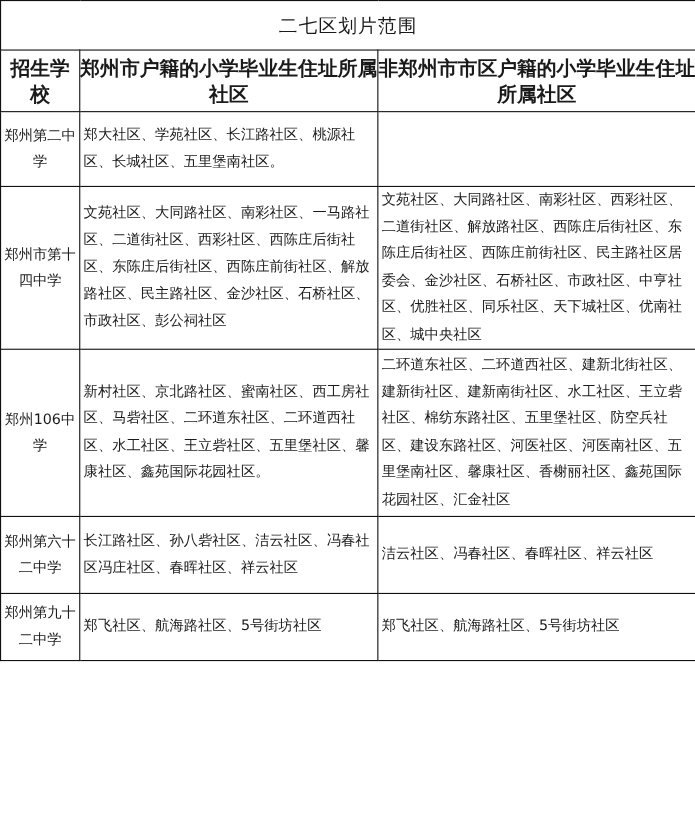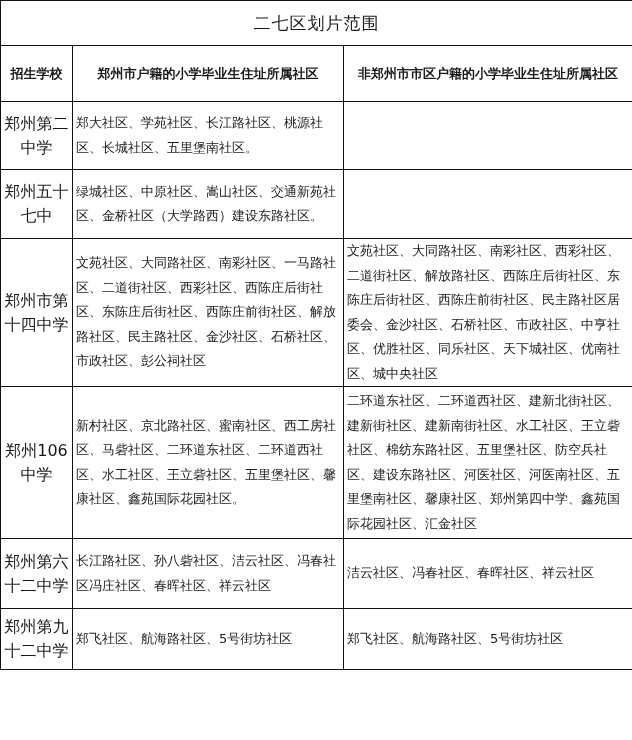--- a/index.html
+++ b/index.html
@@ -22,26 +22,26 @@
     .title-cell {
       height: 44px;
       text-align: center;
       font-size: 17px;
       font-weight: normal;
       letter-spacing: 1px;
     }
     .head-cell {
       height: 55px;
       text-align: center;
-      font-size: 13px;
+      font-size: 18px;
       font-weight: bold;
     }
     .school-cell {
       text-align: center;
-      font-size: 16px;
+      font-size: 13px;
       line-height: 24px;
       padding: 0 1px;
     }
     .body-cell {
       font-size: 13px;
       line-height: 24.5px;
       padding: 0 2px 0 3px;
       text-align: left;
       word-break: break-all;
     }
@@ -66,36 +66,31 @@
       <th class="head-cell">非郑州市市区户籍的小学毕业生住址所属社区</th>
     </tr>
 
     <tr style="height:68px">
       <td class="school-cell">郑州第二中学</td>
       <td class="body-cell">郑大社区、学苑社区、长江路社区、桃源社区、长城社区、五里堡南社区。</td>
       <td class="body-cell"></td>
     </tr>
 
 
-    <tr style="height:69px">
-      <td class="school-cell">郑州五十七中</td>
-      <td class="body-cell">绿城社区、中原社区、嵩山社区、交通新苑社区、金桥社区（大学路西）建设东路社区。</td>
-      <td class="body-cell"></td>
-    </tr>
 
     <tr style="height:144px">
       <td class="school-cell">郑州市第十四中学</td>
       <td class="body-cell">文苑社区、大同路社区、南彩社区、一马路社区、二道街社区、西彩社区、西陈庄后街社区、东陈庄后街社区、西陈庄前街社区、解放路社区、民主路社区、金沙社区、石桥社区、市政社区、彭公祠社区</td>
       <td class="body-cell">文苑社区、大同路社区、南彩社区、西彩社区、二道街社区、解放路社区、西陈庄后街社区、东陈庄后街社区、西陈庄前街社区、民主路社区居委会、金沙社区、石桥社区、市政社区、中亨社区、优胜社区、同乐社区、天下城社区、优南社区、城中央社区</td>
     </tr>
 
     <tr style="height:152px">
       <td class="school-cell">郑州106中学</td>
       <td class="body-cell">新村社区、京北路社区、蜜南社区、西工房社区、马砦社区、二环道东社区、二环道西社区、水工社区、王立砦社区、五里堡社区、馨康社区、鑫苑国际花园社区。</td>
-      <td class="body-cell">二环道东社区、二环道西社区、建新北街社区、建新街社区、建新南街社区、水工社区、王立砦社区、棉纺东路社区、五里堡社区、防空兵社区、建设东路社区、河医社区、河医南社区、五里堡南社区、馨康社区、郑州第四中学、鑫苑国际花园社区、汇金社区</td>
+      <td class="body-cell">二环道东社区、二环道西社区、建新北街社区、建新街社区、建新南街社区、水工社区、王立砦社区、棉纺东路社区、五里堡社区、防空兵社区、建设东路社区、河医社区、河医南社区、五里堡南社区、馨康社区、香榭丽社区、鑫苑国际花园社区、汇金社区</td>
     </tr>
 
     <tr style="height:70px">
       <td class="school-cell">郑州第六十二中学</td>
       <td class="body-cell">长江路社区、孙八砦社区、洁云社区、冯春社区冯庄社区、春晖社区、祥云社区</td>
       <td class="body-cell">洁云社区、冯春社区、春晖社区、祥云社区</td>
     </tr>
 
     <tr style="height:61px">
       <td class="school-cell">郑州第九十二中学</td>

